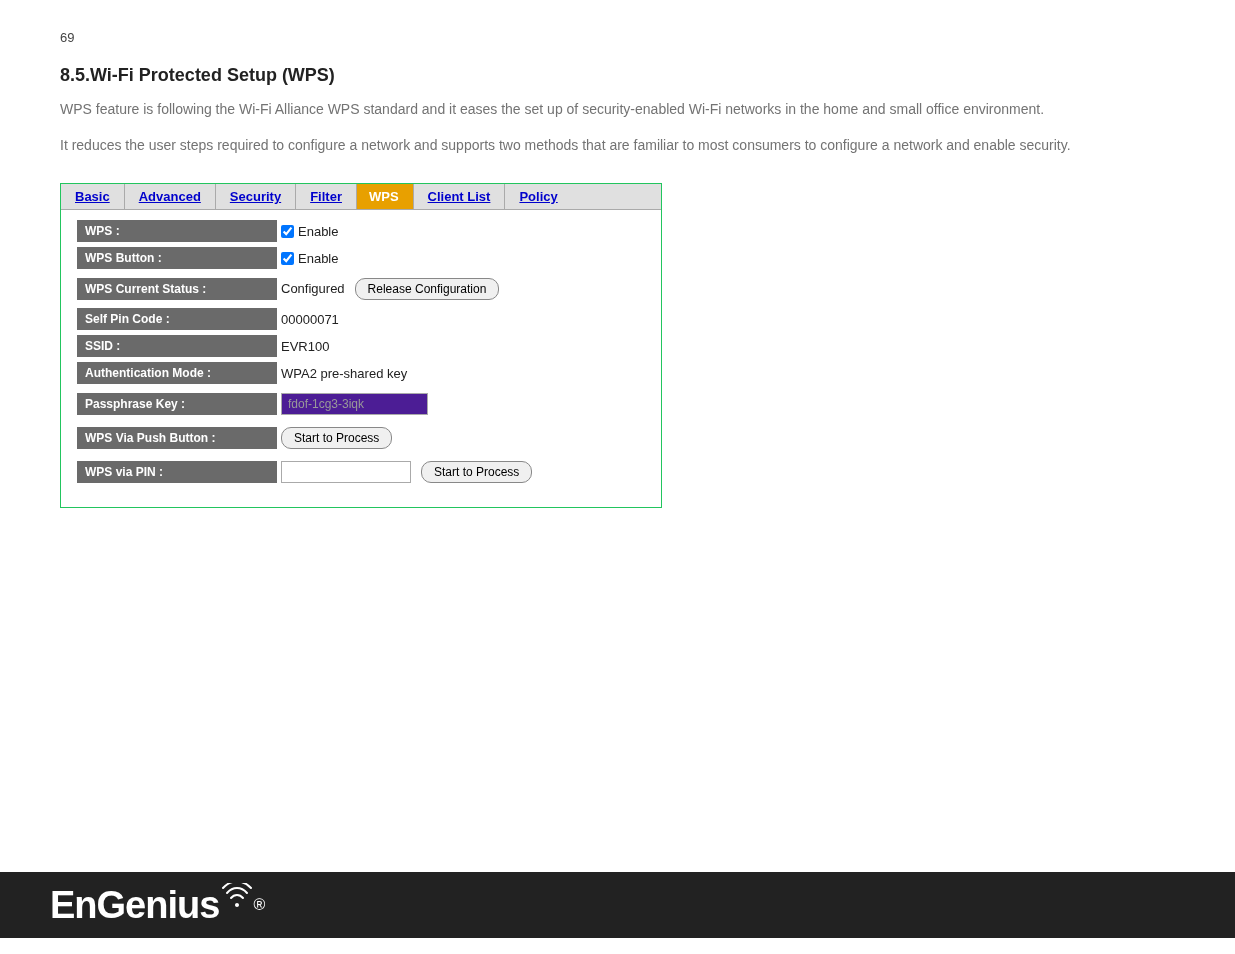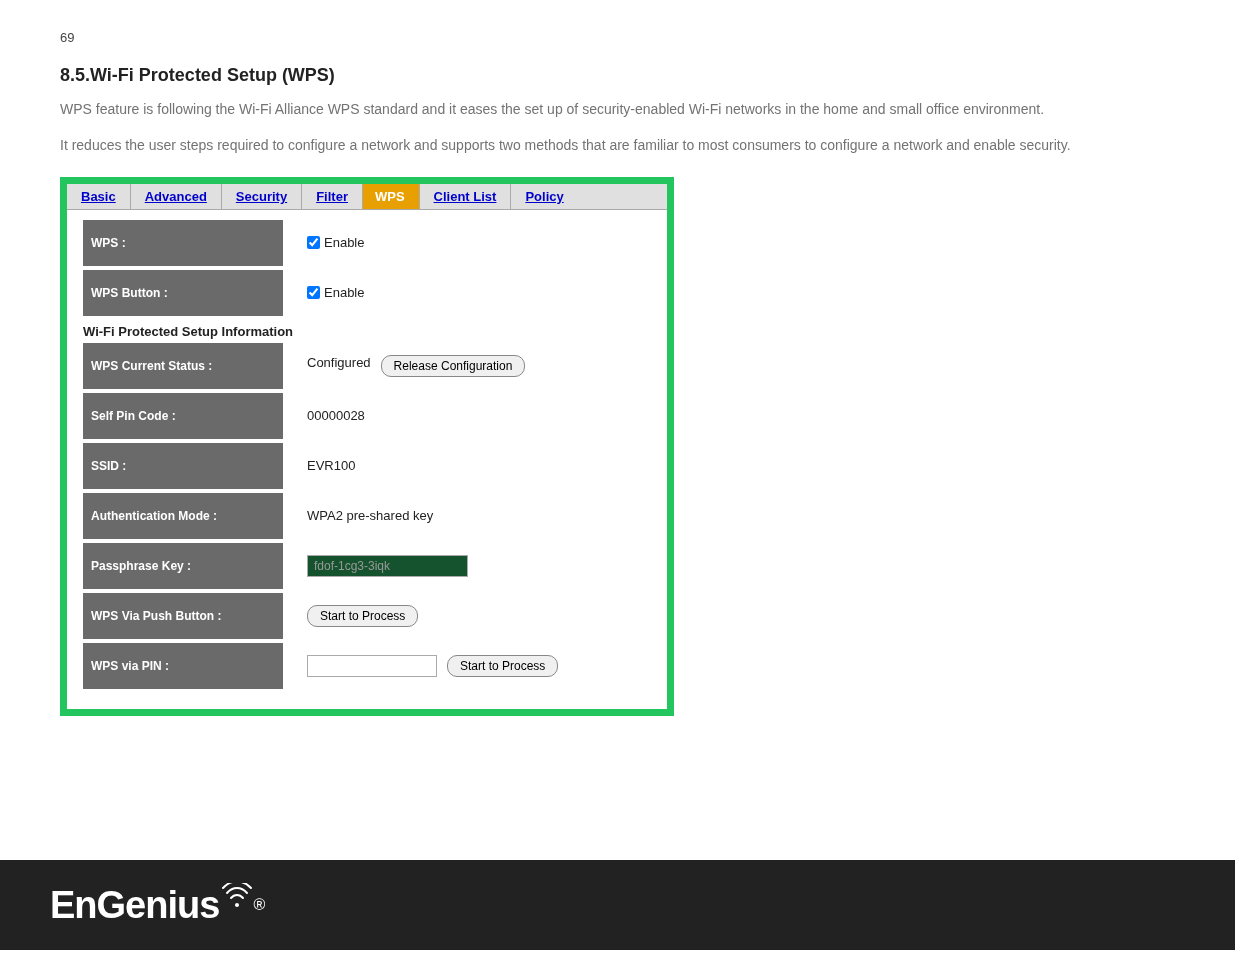--- a/index.html
+++ b/index.html
@@ -36,23 +36,23 @@
 
     .intro-text {
       font-size: 14px;
       line-height: 1.6;
       color: #737373;
       margin-bottom: 14px;
     }
 
     
     .ui-panel {
-      border: 7px solid #22c55e;
+      border: 1px solid #22c55e;
       display: inline-block;
-      margin-top: 6px;
+      margin-top: 12px;
     }
 
     
     .tab-bar {
       display: flex;
       border-bottom: 1px solid #aaa;
       background: #e0e0e0;
     }
 
     .tab {
@@ -89,30 +89,30 @@
       display: flex;
       align-items: center;
       margin-bottom: 4px;
     }
 
     .form-label {
       background: #6a6a6a;
       color: #fff;
       font-size: 12px;
       font-weight: bold;
-      padding: 16px 8px;
+      padding: 4px 8px;
       min-width: 200px;
       text-align: left;
     }
 
     .form-value {
-      padding: 4px 24px;
-      font-size: 13px;
-      display: flex;
-      align-items: flex-start;
+      padding: 4px 4px;
+      font-size: 13px;
+      display: flex;
+      align-items: center;
       gap: 10px;
     }
 
     .section-header {
       font-size: 13px;
       font-weight: bold;
       margin: 8px 0 4px 0;
     }
 
     .checkbox-area {
@@ -134,39 +134,39 @@
       border: 1px solid #888;
       cursor: pointer;
       border-radius: 10px;
     }
 
     .text-input {
       border: 1px solid #aaa;
       padding: 3px 6px;
       font-size: 12px;
       color: #999;
-      background: #14532d;
-      width: 161px;
+      background: #4c1d95;
+      width: 147px;
     }
 
     .pin-input {
       border: 1px solid #aaa;
       padding: 3px 6px;
       font-size: 12px;
       background: #fff;
       width: 130px;
     }
 
     
     .footer {
       position: absolute;
-      bottom: 4px;
+      bottom: 16px;
       left: 0;
       right: 0;
-      height: 90px;
+      height: 66px;
       background: #222;
       display: flex;
       align-items: center;
       padding-left: 50px;
     }
 
     .logo-text {
       font-size: 38px;
       font-weight: bold;
       color: #fff;
@@ -220,34 +220,33 @@
       <div class="form-row">
         <div class="form-label">WPS Button :</div>
         <div class="form-value">
           <label class="checkbox-area">
             <input type="checkbox" checked="" style="">
             <span>Enable</span>
           </label>
         </div>
       </div>
 
-      <div class="section-header">Wi-Fi Protected Setup Information</div>
 
       <div class="form-row">
         <div class="form-label">WPS Current Status :</div>
         <div class="form-value">
           <span>Configured</span>
           <button class="btn">Release Configuration</button>
         </div>
       </div>
 
       <div class="form-row">
         <div class="form-label">Self Pin Code :</div>
         <div class="form-value">
-          <span>00000028</span>
+          <span>00000071</span>
         </div>
       </div>
 
       <div class="form-row">
         <div class="form-label">SSID :</div>
         <div class="form-value">
           <span>EVR100</span>
         </div>
       </div>
 

